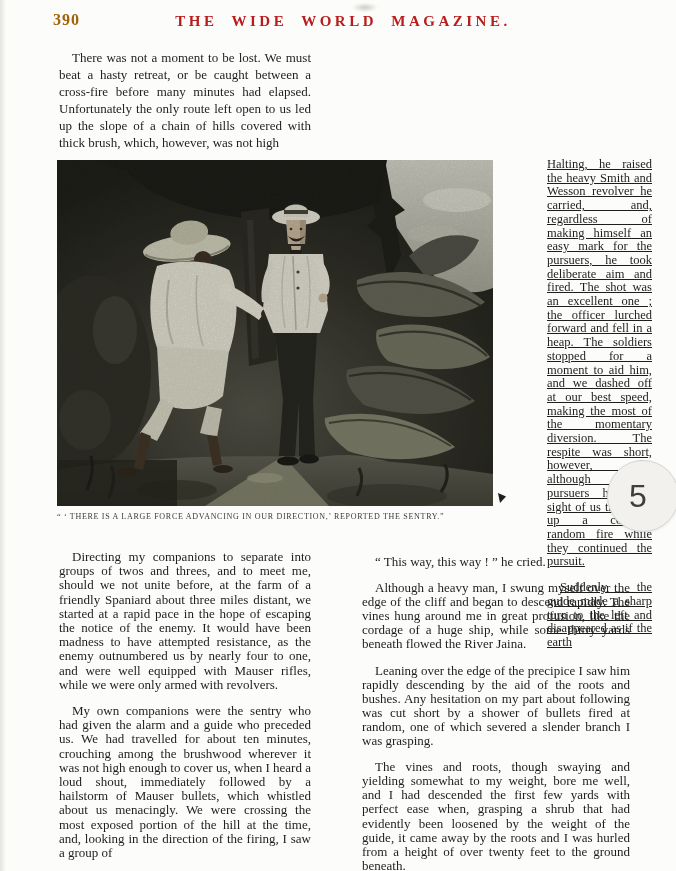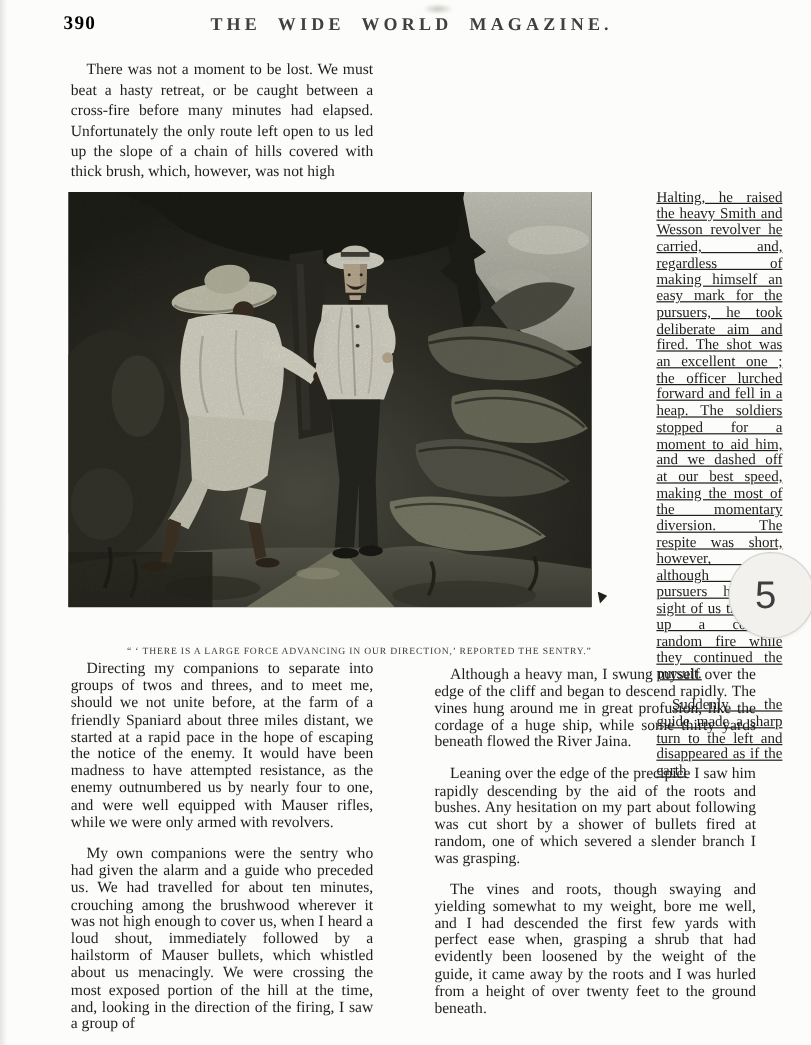--- a/index.html
+++ b/index.html
@@ -13,47 +13,47 @@
     position:absolute;left:0;top:0;width:6px;height:871px;
     background:linear-gradient(to right,#e4e4e1,rgba(255,255,255,0));
   }
   .smudge{
     position:absolute;left:352px;top:3px;width:26px;height:9px;border-radius:50%;
     background:radial-gradient(ellipse at center,#b9b9b3 0%,rgba(185,185,179,0) 70%);
     filter:blur(1px);opacity:.8;
   }
   .page-number{
     position:absolute;left:53px;top:11px;font-size:16px;font-weight:700;
-    letter-spacing:1px;color:#000000;
+    letter-spacing:1px;color:#a16207;
   }
   .magazine-title{
     position:absolute;left:343px;top:13px;transform:translateX(-50%);
     font-size:15px;font-weight:600;letter-spacing:3.5px;word-spacing:7px;
-    white-space:nowrap;color:#404040;
+    white-space:nowrap;color:#b91c1c;
   }
   .col{position:absolute;text-align:justify;}
   .col p{margin:12px;}
   .col p.indent{text-indent:13px;}
   .col-left-top   {left:47px; top:37px; width:276px;font-size:13px;  line-height:17px;}
   .col-right-top  {left:350px;top:37px; width:292px;font-size:13px;  line-height:16px;}
   .col-right-narrow{left:535px;top:146px;width:129px;font-size:12.5px;line-height:13.7px;
                     hyphens:auto;-webkit-hyphens:auto;word-spacing:.5px;text-decoration:underline;}
   .col-left-bottom {left:47px; top:538px;width:276px;font-size:13px; line-height:14.2px;}
   .col-right-bottom{left:350px;top:543px;width:292px;font-size:13px; line-height:14.1px;}
   .illustration{
     position:absolute;left:57px;top:160px;width:436px;height:346px;
     background:#14140f;overflow:hidden;
   }
   .illustration svg{display:block;width:100%;height:100%;}
   .ink-mark{
     position:absolute;left:498px;top:493px;width:8px;height:10px;
     background:#20201b;clip-path:polygon(0 0,100% 35%,25% 100%);
   }
   .caption{
-    position:absolute;left:57px;top:538px;width:436px;text-align:right;
+    position:absolute;left:57px;top:512px;width:436px;text-align:left;
     font-size:8px;letter-spacing:.7px;color:#3a3a3a;white-space:nowrap;
   }
   .badge{
     position:absolute;left:607px;top:460px;width:72px;height:72px;border-radius:50%;
     background:var(--badge-bg,#f2f1ee);
     border:1px solid #d6d5d2;box-sizing:border-box;
     display:flex;align-items:center;justify-content:center;
     font-family:"Liberation Sans","DejaVu Sans",sans-serif;
     font-size:32px;font-weight:400;color:var(--badge-ink,#3e3e3e);
     box-shadow:0 1px 3px rgba(0,0,0,.08);
@@ -189,20 +189,21 @@
 
 <div class="ink-mark"></div>
 
 <div class="caption">“ ‘ THERE IS A LARGE FORCE ADVANCING IN OUR DIRECTION,’ REPORTED THE SENTRY.”</div>
 
 <div class="col col-left-bottom">
     <p class="indent">Directing my companions to separate into groups of twos and threes, and to meet me, should we not unite before, at the farm of a friendly Spaniard about three miles distant, we started at a rapid pace in the hope of escaping the notice of the enemy.  It would have been madness to have attempted resistance, as the enemy outnumbered us by nearly four to one, and were well equipped with Mauser rifles, while we were only armed with revolvers.</p>
     <p class="indent">My own companions were the sentry who had given the alarm and a guide who preceded us. We had travelled for about ten minutes, crouching among the brushwood wherever it was not high enough to cover us, when I heard a loud shout, immediately followed by a hailstorm of Mauser bullets, which whistled about us menacingly.  We were crossing the most exposed portion of the hill at the time, and, looking in the direction of the firing, I saw a group of</p>
   </div>
 <div class="col col-right-bottom">
+    <p class="indent">“ This way, this way ! ” he cried.</p>
     <p class="indent">Although a heavy man, I swung myself over the edge of the cliff and began to descend rapidly.  The vines hung around me in great profusion, like the cordage of a huge ship, while some thirty yards beneath flowed the River Jaina.</p>
     <p class="indent">Leaning over the edge of the precipice I saw him rapidly descending by the aid of the roots and bushes.  Any hesitation on my part about following was cut short by a shower of bullets fired at random, one of which severed a slender branch I was grasping.</p>
     <p class="indent">The vines and roots, though swaying and yielding somewhat to my weight, bore me well, and I had descended the first few yards with perfect ease when, grasping a shrub that had evidently been loosened by the weight of the guide, it came away by the roots and I was hurled from a height of over twenty feet to the ground beneath.</p>
   </div>
 
 <div class="badge">
   <span>5</span>
 </div>
 
 </body></html>

